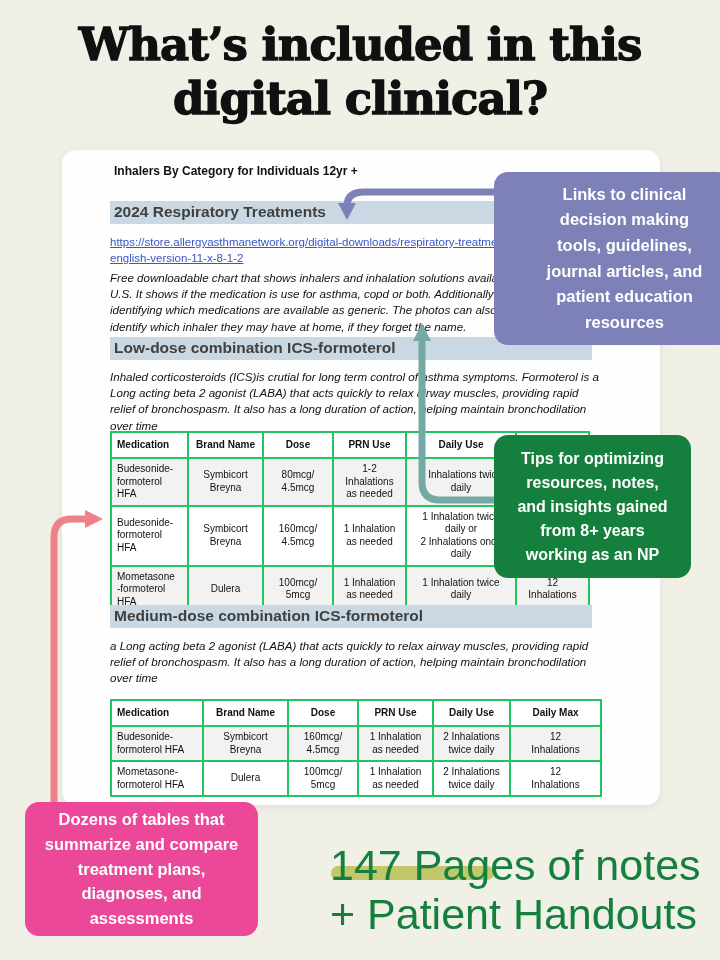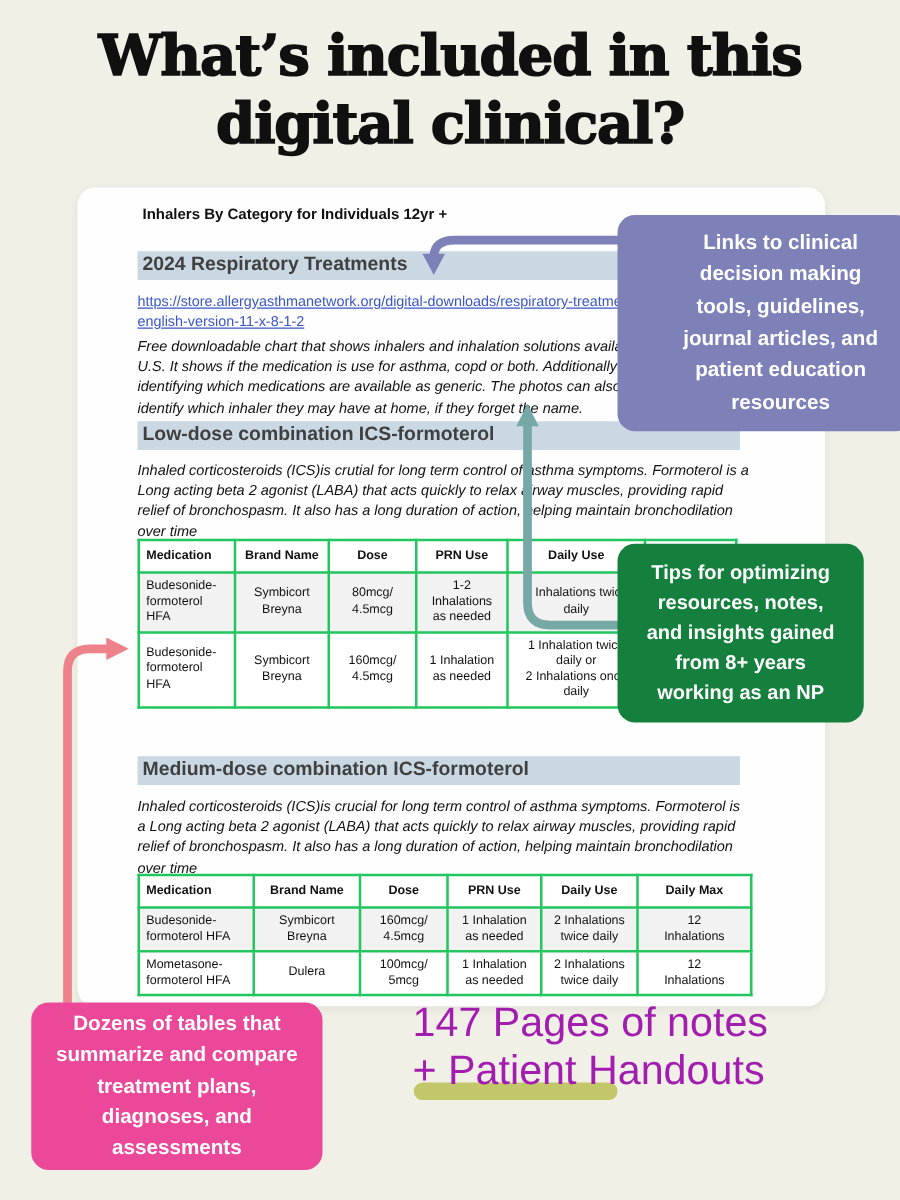--- a/index.html
+++ b/index.html
@@ -53,21 +53,21 @@
     text-align:center; display:flex; flex-direction:column; justify-content:center;
   }
   .callout span { display:block; }
   .callout-purple { left:494px; top:172px; width:213px; height:173px; font-size:16.5px; line-height:1.55;padding-left:24px; }
   .callout-teal   { left:494px; top:435px; width:197px; height:143px; font-size:16px;   line-height:1.5; }
   .callout-pink   { left:25px;  top:802px; width:233px; height:134px; font-size:16.5px; line-height:1.5; }
 
   .arrows { position:absolute; left:0; top:0; z-index:5; pointer-events:none; }
 
   .footer-highlight { position:absolute; left:331px; top:866px; width:163px; height:14px; border-radius:8px; z-index:2; }
-  .footer-text { position:absolute; left:330px; top:799px; font-size:33px; color:#a21caf; line-height:1.15; z-index:3; }
+  .footer-text { position:absolute; left:330px; top:841px; font-size:43px; color:#15803d; line-height:1.15; z-index:3; }
   .footer-text span { display:block; white-space:nowrap; }
 </style>
 </head>
 <body>
 
 <div class="main-title">
   <span>What’s included in this</span>
   <span>digital clinical?</span>
 </div>
 
@@ -141,27 +141,40 @@
 4.5mcg</td>
         <td>1 Inhalation
 as needed</td>
         <td>1 Inhalation twice
 daily or
 2 Inhalations once
 daily</td>
         <td>12
 Inhalations</td>
       </tr>
+      <tr class="odd">
+        <td>Mometasone
+-formoterol
+HFA</td>
+        <td>Dulera</td>
+        <td>100mcg/
+5mcg</td>
+        <td>1 Inhalation
+as needed</td>
+        <td>1 Inhalation twice
+daily</td>
+        <td>12
+Inhalations</td>
+      </tr>
     </tbody>
   </table>
 
   <div class="bar bar3">Medium-dose combination ICS-formoterol</div>
 
   <div class="para para3">
-    <span>Inhaled corticosteroids (ICS)is crucial for long term control of asthma symptoms. Formoterol is</span>
     <span>a Long acting beta 2 agonist (LABA) that acts quickly to relax airway muscles, providing rapid</span>
     <span>relief of bronchospasm. It also has a long duration of action, helping maintain bronchodilation</span>
     <span>over time</span>
   </div>
 
   <table class="tbl t2">
     <colgroup>
       <col style="width:92px">
         <col style="width:85px">
         <col style="width:70px">

